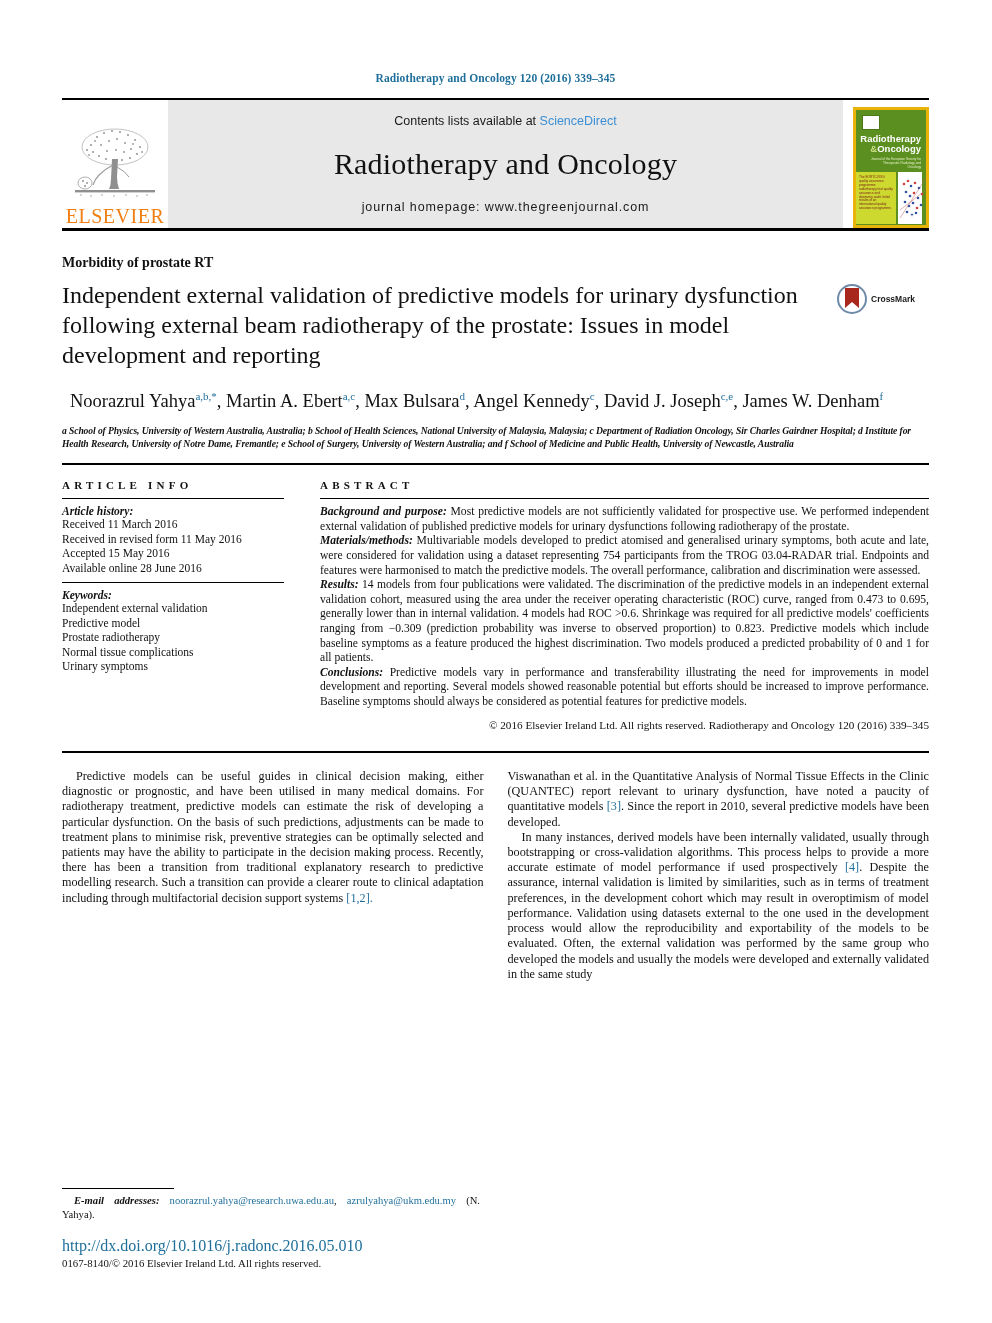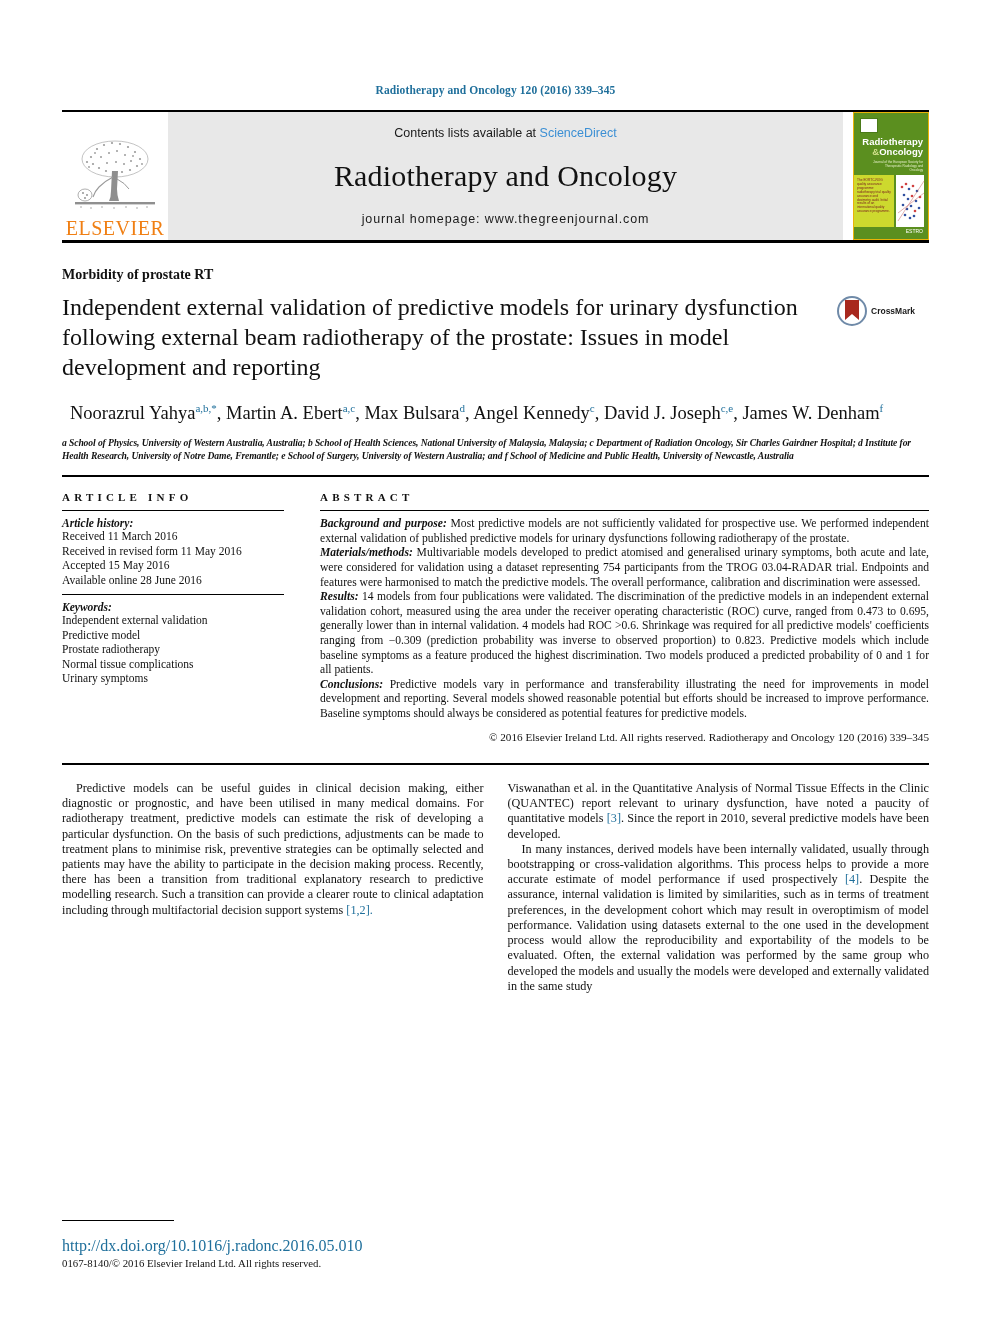--- a/index.html
+++ b/index.html
@@ -13,21 +13,21 @@
     font-family: "Liberation Serif", serif;
     color: #000000;
     position: relative;
     overflow: hidden;
   }
   .page {
     position: relative;
     width: 991px;
     height: 1323px;
     box-sizing: border-box;
-    padding: 12px 62px;
+    padding: 0 62px;
   }
 
   
   .running-head {
     text-align: center;
     font-size: 11.5px;
     font-weight: bold;
     color: #1f6f9b;
     padding-top: 72px;
     letter-spacing: .1px;
@@ -85,25 +85,26 @@
   .homepage-line {
     font-family: "Liberation Sans", sans-serif;
     font-size: 12.5px;
     letter-spacing: .9px;
     color: #1a1a1a;
   }
   .cover-thumb {
     flex: 0 0 76px;
     width: 76px;
     margin-left: 10px;
-    border: 1px solid #eab308;
+    border: 3px solid #eab308;
     background: #5b8f1f;
     position: relative;
     overflow: hidden;
     box-sizing: border-box;
+    margin-top: 7px;
   }
   .cover-top-box {
     position:absolute; left:6px; top:5px; width:16px; height:13px;
     background:#fff; border:1px solid #4a7a18;
   }
   .cover-title {
     position:absolute; left:0; right:5px; top:24px;
     text-align:right;
     font-family:"Liberation Sans", sans-serif;
     font-size:9.5px; font-weight:bold; line-height:10px; color:#ffffff;
@@ -487,19 +488,20 @@
       <p class="bodytext" style="text-indent:14px;"><span>Predictive models can be useful guides in clinical decision making, either diagnostic or prognostic, and have been utilised in many medical domains. For radiotherapy treatment, predictive models can estimate the risk of developing a particular dysfunction. On the basis of such predictions, adjustments can be made to treatment plans to minimise risk, preventive strategies can be optimally selected and patients may have the ability to participate in the decision making process. Recently, there has been a transition from traditional explanatory research to predictive modelling research. Such a transition can provide a clearer route to clinical adaptation including through multifactorial decision support systems </span><span class="ref-link">[1,2].</span></p>
     </div>
     <div class="bcol">
       <p class="bodytext"><span>Viswanathan et al. in the Quantitative Analysis of Normal Tissue Effects in the Clinic (QUANTEC) report relevant to urinary dysfunction, have noted a paucity of quantitative models </span><span class="ref-link">[3]</span><span>. Since the report in 2010, several predictive models have been developed.</span></p>
       <p class="bodytext" style="text-indent:14px;"><span>In many instances, derived models have been internally validated, usually through bootstrapping or cross-validation algorithms. This process helps to provide a more accurate estimate of model performance if used prospectively </span><span class="ref-link">[4]</span><span>. Despite the assurance, internal validation is limited by similarities, such as in terms of treatment preferences, in the development cohort which may result in overoptimism of model performance. Validation using datasets external to the one used in the development process would allow the reproducibility and exportability of the models to be evaluated. Often, the external validation was performed by the same group who developed the models and usually the models were developed and externally validated in the same study</span></p>
     </div>
   </div>
 
   <div class="footnote-area">
     <div class="fn-rule"></div>
+    <p class="fn-text fn-email"><span class="fn-em">E-mail addresses:</span> <span class="mail-link">noorazrul.yahya@research.uwa.edu.au</span><span>, </span><span class="mail-link">azrulyahya@ukm.edu.my</span><span> (N. Yahya).</span></p>
     <div class="doi-block">
       <span class="doi-link">http://dx.doi.org/10.1016/j.radonc.2016.05.010</span>
       <span class="issn-line">0167-8140/© 2016 Elsevier Ireland Ltd. All rights reserved.</span>
     </div>
   </div>
 
 </div>
 
 </body></html>

